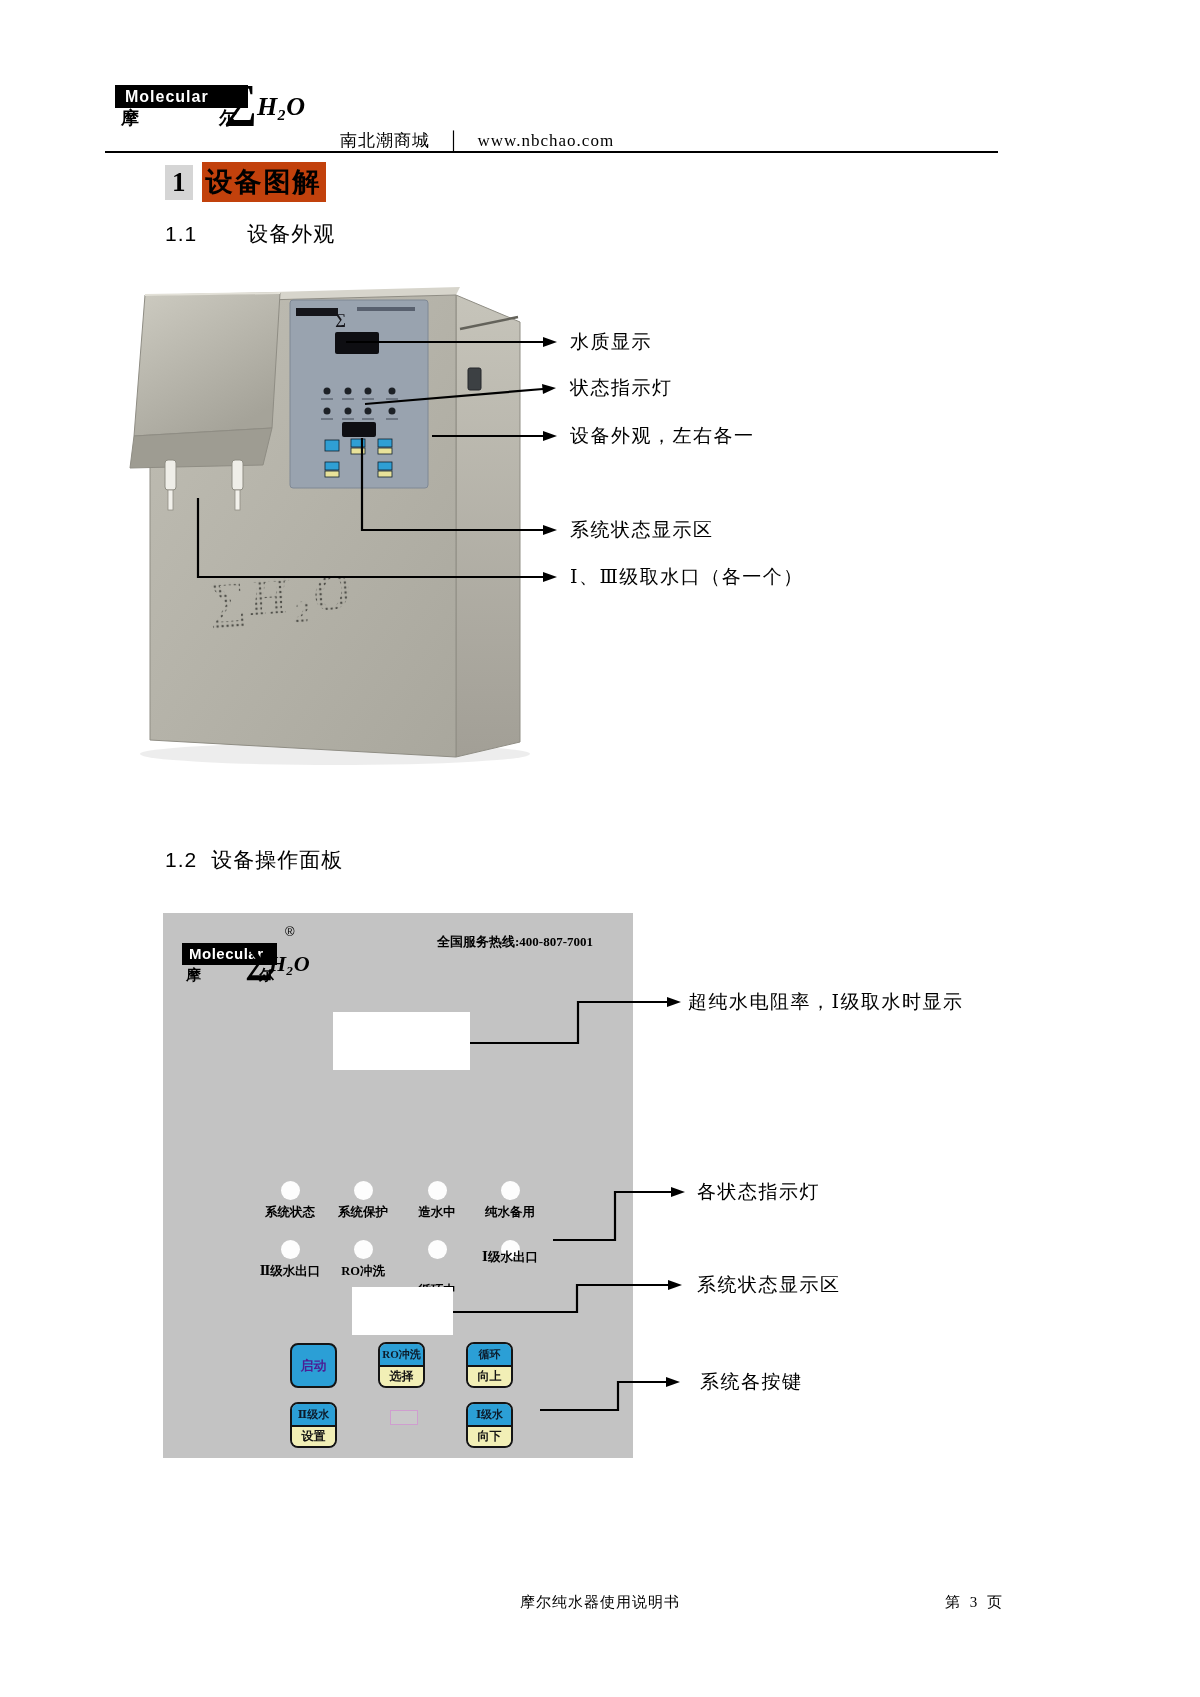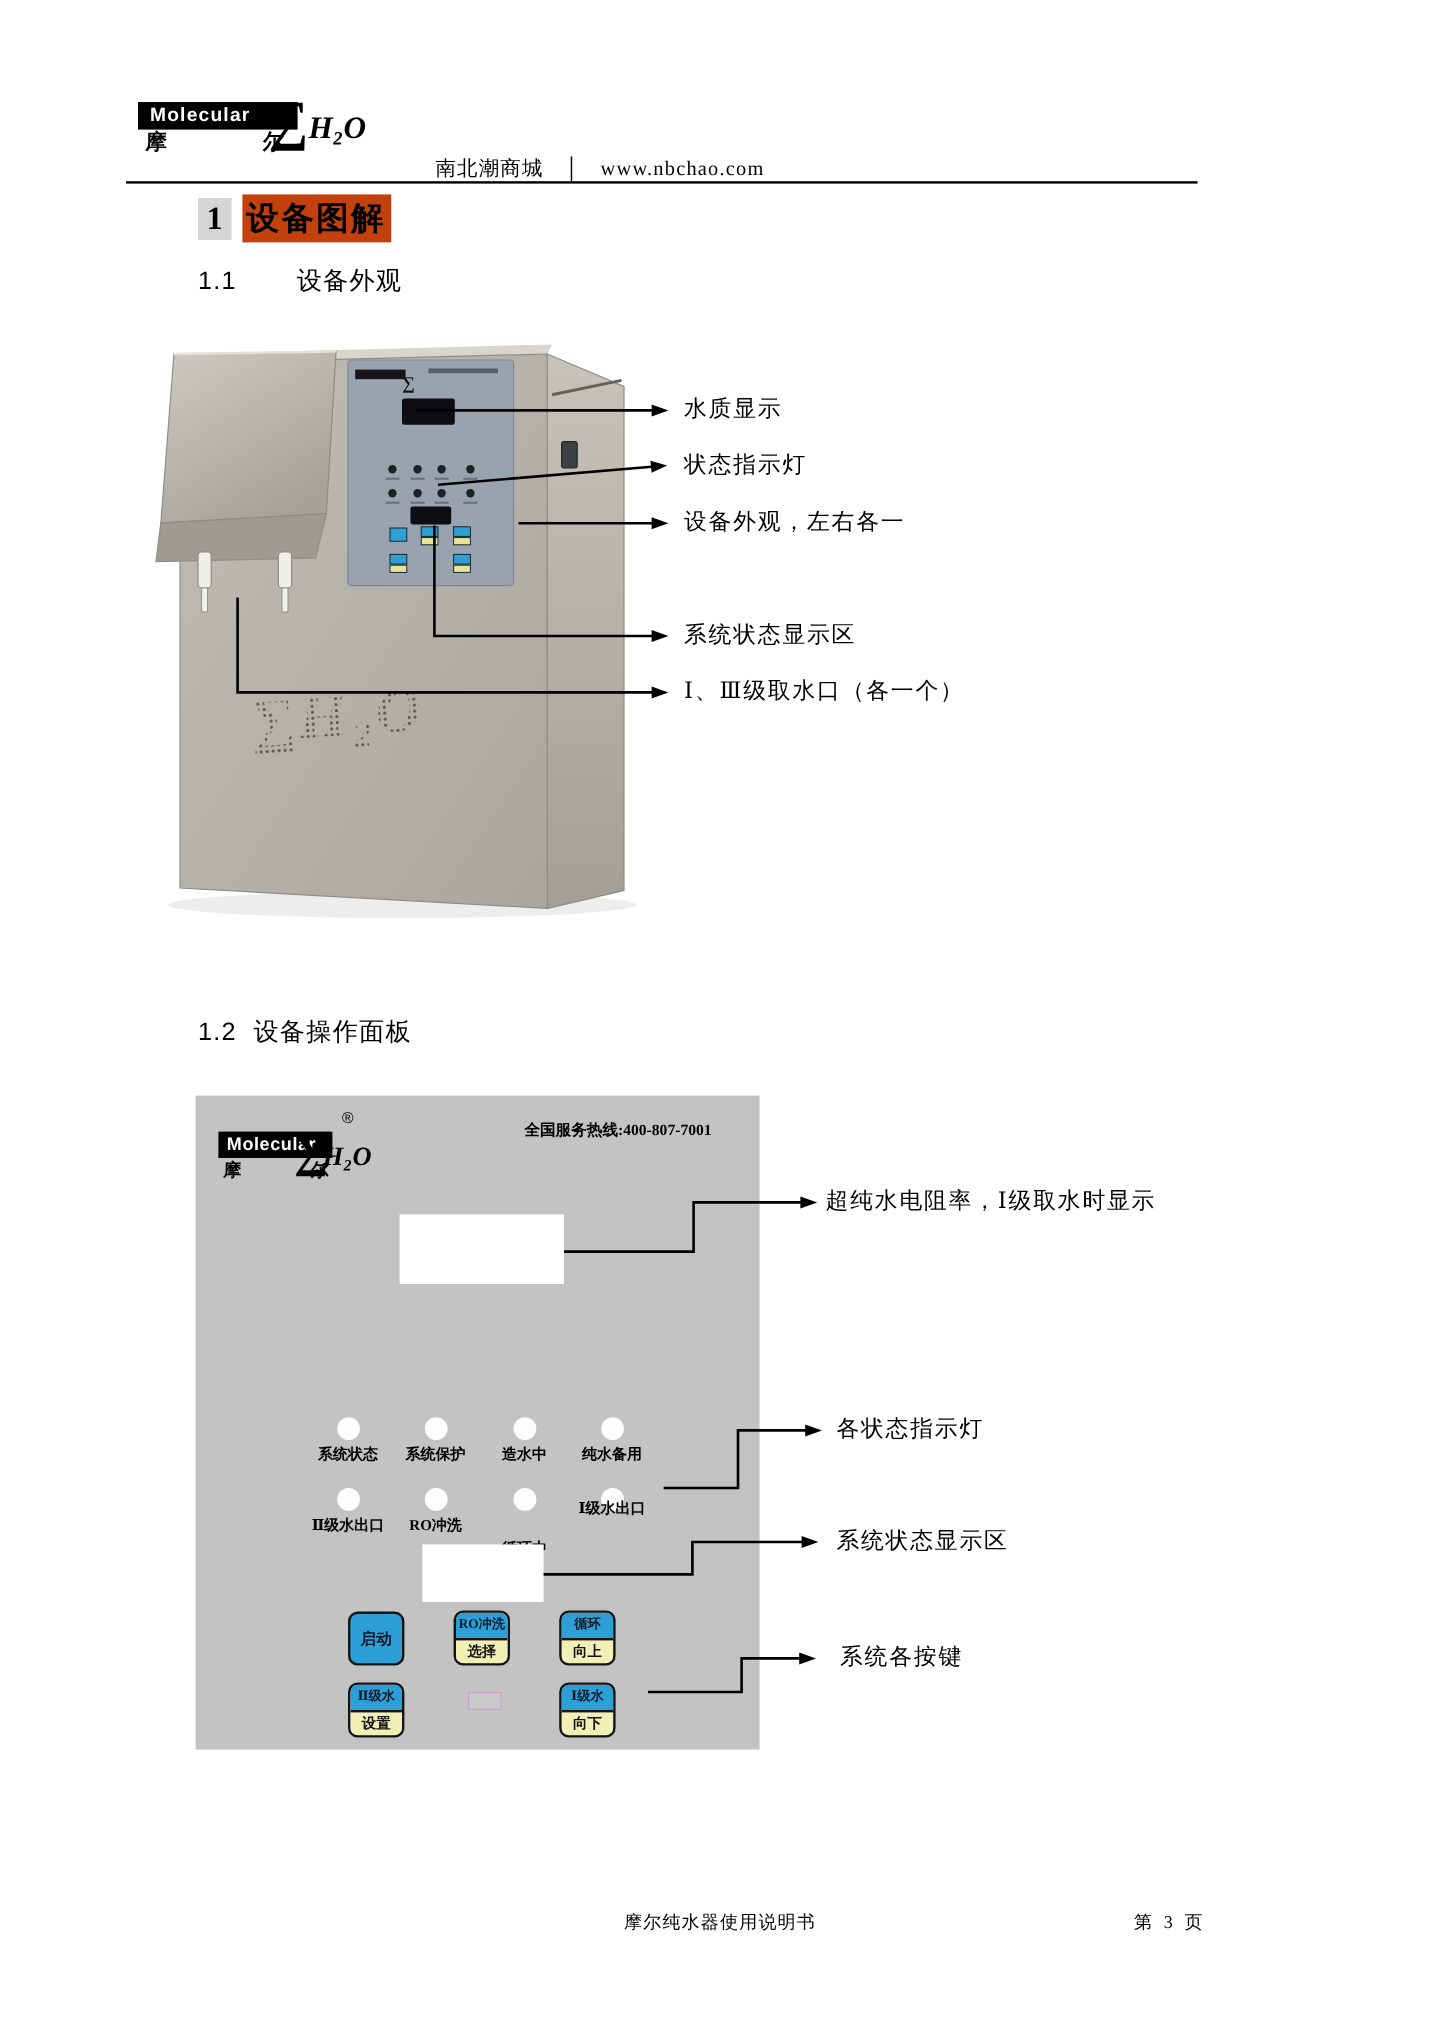--- a/index.html
+++ b/index.html
@@ -11,21 +11,21 @@
   .abs{position:absolute;}
   
   .logo-bar{position:absolute;background:#000;color:#fff;
     font-family:"Liberation Sans","DejaVu Sans",sans-serif;font-weight:bold;}
   .hdr-bar{left:115px;top:85px;width:133px;height:23px;font-size:16px;line-height:23px;
     padding-left:10px;letter-spacing:1px;box-sizing:border-box;}
   .hdr-cn{left:121px;top:106px;width:116px;display:flex;justify-content:space-between;
     font-size:18px;font-weight:bold;font-family:"Liberation Sans","DejaVu Sans",sans-serif;}
   .hdr-sigma{left:224px;top:78px;font-size:46px;font-style:italic;font-weight:bold;line-height:1;}
   .hdr-h2o{left:257px;top:94px;font-size:26px;font-style:italic;font-weight:bold;line-height:1;}
-  .site-line{left:340px;top:129px;width:320px;text-align:center;font-size:17px;letter-spacing:1px;}
+  .site-line{left:340px;top:129px;width:320px;font-size:17px;letter-spacing:1px;}
   .rule{left:105px;top:151px;width:893px;height:2px;background:#000;}
   
   .h1{left:165px;top:162px;font-size:27px;font-weight:bold;display:flex;align-items:center;}
   .h1 .num{background:#d5d5d5;padding:2px 7px;}
   .h1 .ttl{background:#c2410c;padding:2px 4px;margin-left:9px;letter-spacing:2px;}
   .h2{font-size:21px;display:flex;align-items:baseline;letter-spacing:1px;}
   .h2 .num{font-family:"Liberation Sans","DejaVu Sans",sans-serif;margin-right:14px;}
   
   .callout{position:absolute;font-size:19px;letter-spacing:1.5px;white-space:nowrap;line-height:22px;}
   
@@ -39,21 +39,21 @@
   #panel .p-reg{left:122px;top:11px;font-size:13px;font-family:"Liberation Sans","DejaVu Sans",sans-serif;}
   #panel .hotline{left:220px;top:20px;width:210px;text-align:right;font-size:13px;font-weight:bold;}
   .disp{position:absolute;background:#fff;}
   .led{position:absolute;width:19px;height:19px;border-radius:50%;background:#fdfdfd;}
   .led-lab{position:absolute;width:90px;text-align:center;font-size:12.5px;font-weight:bold;}
   .btn{position:absolute;width:47px;border:2px solid #141414;border-radius:8px;overflow:hidden;
     box-sizing:border-box;font-weight:bold;text-align:center;
     font-family:"Liberation Serif","DejaVu Serif",serif;}
   .btn .half-b{background:#2b9fd6;color:#0d1b2a;font-size:11px;line-height:21px;}
   .btn .half-y{background:#f2efb6;color:#141414;font-size:12px;line-height:19px;border-top:2px solid #141414;}
-  .btn-solid{background:#2b9fd6;color:#0f172a;font-size:13px;display:flex;align-items:center;justify-content:center;}
+  .btn-solid{background:#2b9fd6;color:#4c1d95;font-size:13px;display:flex;align-items:center;justify-content:center;}
   .pink-rect{position:absolute;border:1px solid #cf9ecf;background:#c9c9c9;}
   
   .footer-title{left:0;top:1593px;width:1200px;text-align:center;font-size:15px;letter-spacing:1px;}
   .footer-page{left:945px;top:1593px;font-size:15px;letter-spacing:3px;}
   svg{display:block;}
   #lines{pointer-events:none;}
 </style>
 </head>
 <body>
 

